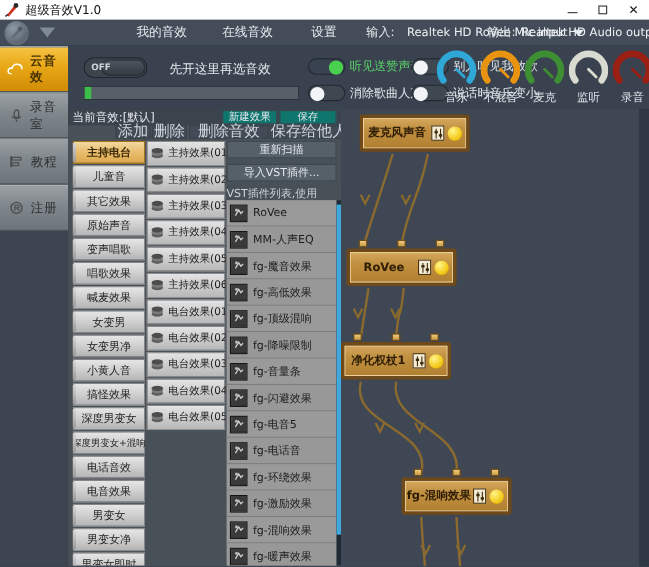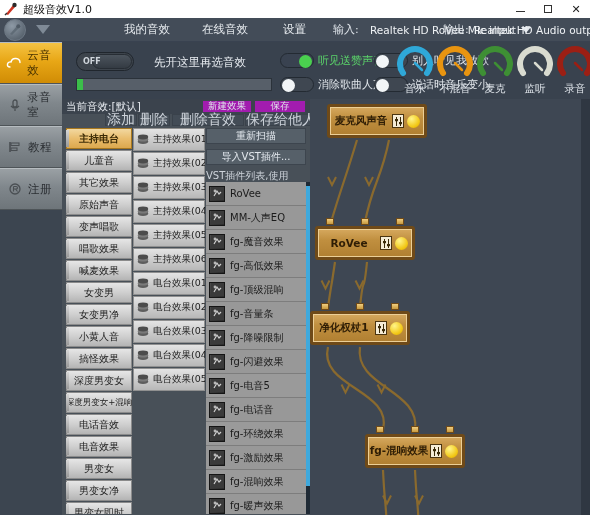--- a/index.html
+++ b/index.html
@@ -57,21 +57,21 @@
      background:#3c4550; }
   .side-item{ position:relative; height:42px; width:62px;
      background:linear-gradient(#9aa0a4,#80878c 45%,#6e757a);
      border-top:1px solid #b6bcc0; border-bottom:1px solid #4e5458;
      display:flex; align-items:center; }
   .side-item.active{
      background:linear-gradient(#f5c343,#e8a716 45%,#d08c05);
   }
   .side-item .s-ico{ width:22px; margin-left:4px; display:flex;justify-content:center; }
   .side-item .s-lb{ font-size:11.5px; color:#2b2f33; margin-left:2px; letter-spacing:.5px;}
-  .side-item.active .s-lb{ color:#4a3400; font-weight:normal; }
+  .side-item.active .s-lb{ color:#4a3400; font-weight:bold; }
 
   
   .topstrip{ position:absolute; left:62px; top:42px; width:528px; height:57px;
      background:#39424e; }
   .toggle-off{ position:absolute; left:14px; top:10px; width:58px; height:19px;
      border-radius:10px; background:#3d444c; border:1px solid #20262d; }
   .toggle-off .knob{ position:absolute; right:1px; top:1px; width:40px;height:15px;
      border-radius:8px; background:linear-gradient(#4c545d,#343b43); border:1px solid #272d34;}
   .toggle-off .offtxt{ position:absolute; left:6px; top:4px; font-size:8px; color:#cfd5db; font-weight:bold;}
   .hint{ position:absolute; left:92px; top:13px; font-size:11.5px; color:#e7ebf0; white-space:nowrap;}
@@ -102,21 +102,21 @@
   .knob-lb{ position:absolute; top:40px; width:44px; text-align:center;
      font-size:10.5px; color:#dfe4ea; }
 
   
   .fxpanel{ position:absolute; left:62px; top:99px; width:248px; height:416px;
      background:#485058; }
   .cur-row{ position:absolute; left:0; top:0; width:248px; height:15px;
      background:#3b434d; display:flex; align-items:center; }
   .cur-lb{ font-size:10.5px; color:#e6eaef; margin-left:4px; white-space:nowrap; }
   .hbtn{ position:absolute; top:1px; height:13px; font-size:9.5px; color:#dfe4ea;
-     background:#a21caf; border:1px solid #3c444d; display:flex;align-items:center;justify-content:center;}
+     background:#0f766e; border:1px solid #3c444d; display:flex;align-items:center;justify-content:center;}
   .hb-new{ left:140px; width:50px; }
   .hb-save{ left:192px; width:52px; }
 
   .colhdr{ position:absolute; top:15px; height:12px; background:#434c56;
      border:1px solid #3a424b; font-size:14px; color:#cdd3da;
      display:flex;align-items:center;justify-content:center;margin-left:39px; }
   .ch-add{ left:4px; width:32px; } .ch-del{ left:37px; width:32px; }
   .ch-delfx{ left:71px; width:72px; }
   .ch-share{ left:144px; width:100px; }
 
@@ -579,31 +579,31 @@
           <span>fg-顶级混响</span>
         </div>
         <div class="it3">
           <span class="vst-ico">
             <svg width="13" height="13" viewBox="0 0 13 13">
               <rect width="13" height="13" fill="#3a3a3a"></rect>
               <path d="M3 9 L6 4 L8 7 L10 5" stroke="#cfcfcf" stroke-width="1.2" fill="none"></path>
               <circle cx="4" cy="4" r="1.4" fill="#b8b8b8"></circle>
             </svg>
           </span>
+          <span>fg-降噪限制</span>
+        </div>
+        <div class="it3">
+          <span class="vst-ico">
+            <svg width="13" height="13" viewBox="0 0 13 13">
+              <rect width="13" height="13" fill="#3a3a3a"></rect>
+              <path d="M3 9 L6 4 L8 7 L10 5" stroke="#cfcfcf" stroke-width="1.2" fill="none"></path>
+              <circle cx="4" cy="4" r="1.4" fill="#b8b8b8"></circle>
+            </svg>
+          </span>
           <span>fg-音量条</span>
-        </div>
-        <div class="it3">
-          <span class="vst-ico">
-            <svg width="13" height="13" viewBox="0 0 13 13">
-              <rect width="13" height="13" fill="#3a3a3a"></rect>
-              <path d="M3 9 L6 4 L8 7 L10 5" stroke="#cfcfcf" stroke-width="1.2" fill="none"></path>
-              <circle cx="4" cy="4" r="1.4" fill="#b8b8b8"></circle>
-            </svg>
-          </span>
-          <span>fg-降噪限制</span>
         </div>
         <div class="it3">
           <span class="vst-ico">
             <svg width="13" height="13" viewBox="0 0 13 13">
               <rect width="13" height="13" fill="#3a3a3a"></rect>
               <path d="M3 9 L6 4 L8 7 L10 5" stroke="#cfcfcf" stroke-width="1.2" fill="none"></path>
               <circle cx="4" cy="4" r="1.4" fill="#b8b8b8"></circle>
             </svg>
           </span>
           <span>fg-闪避效果</span>

